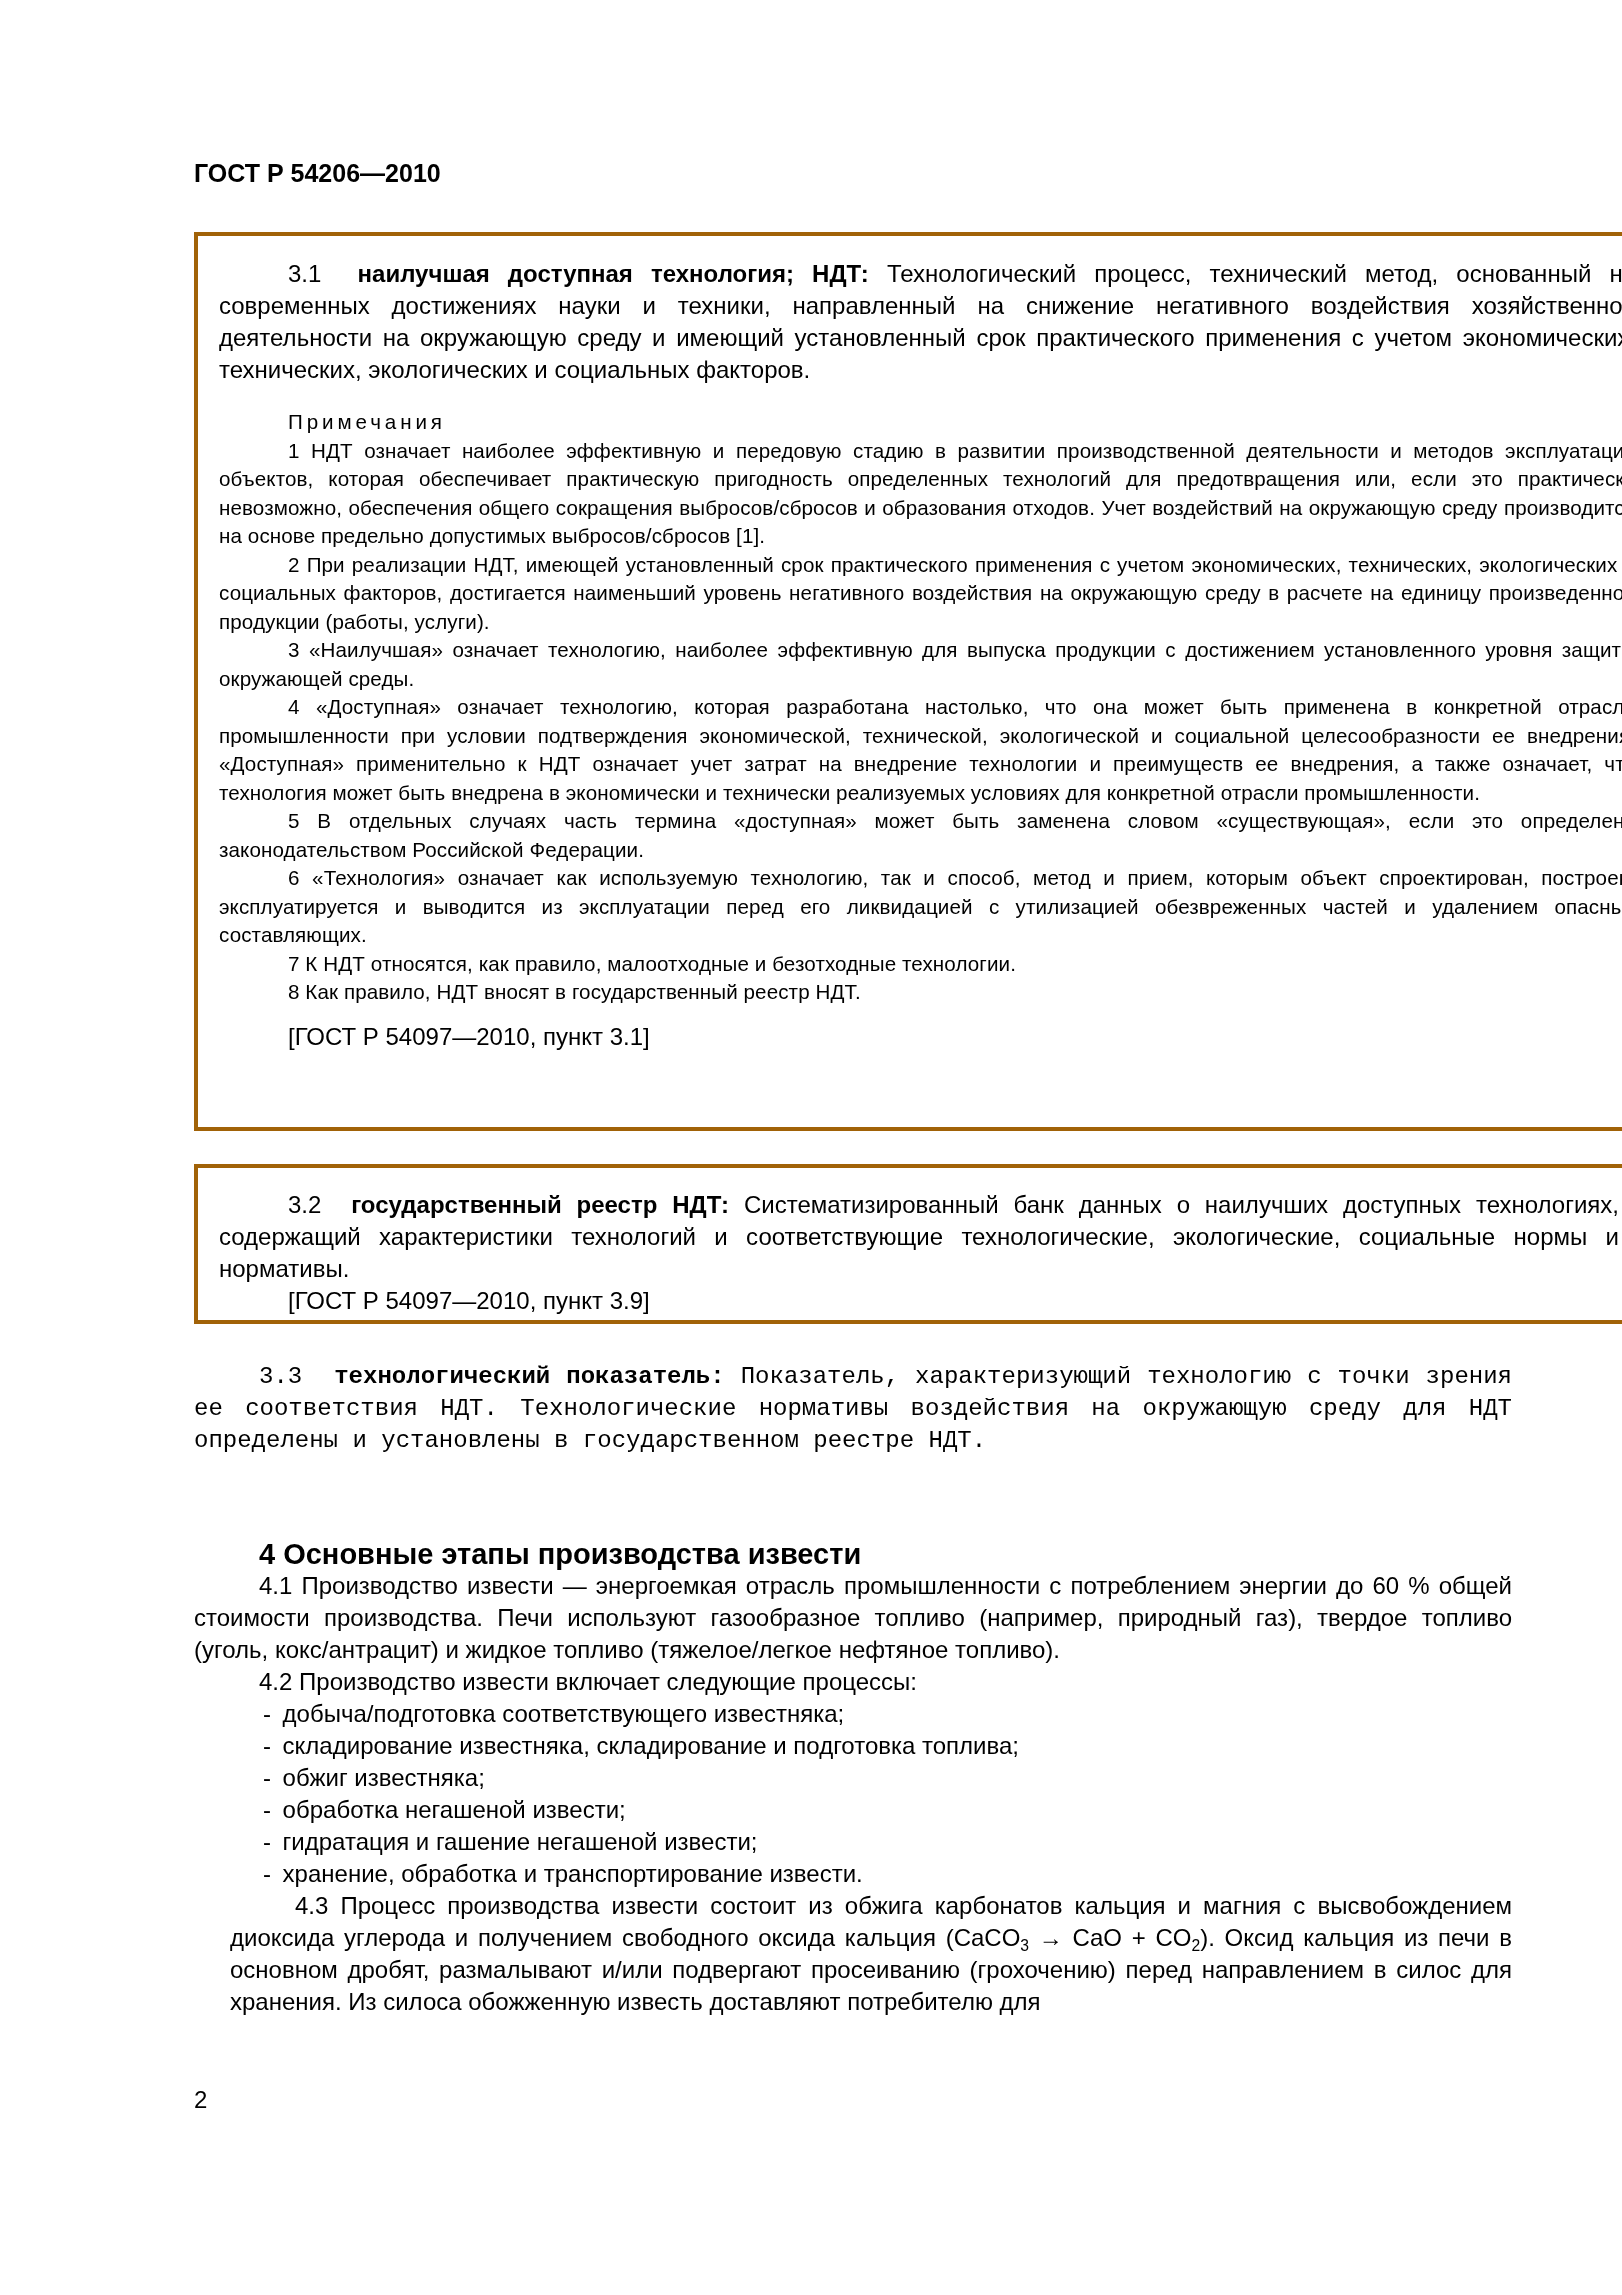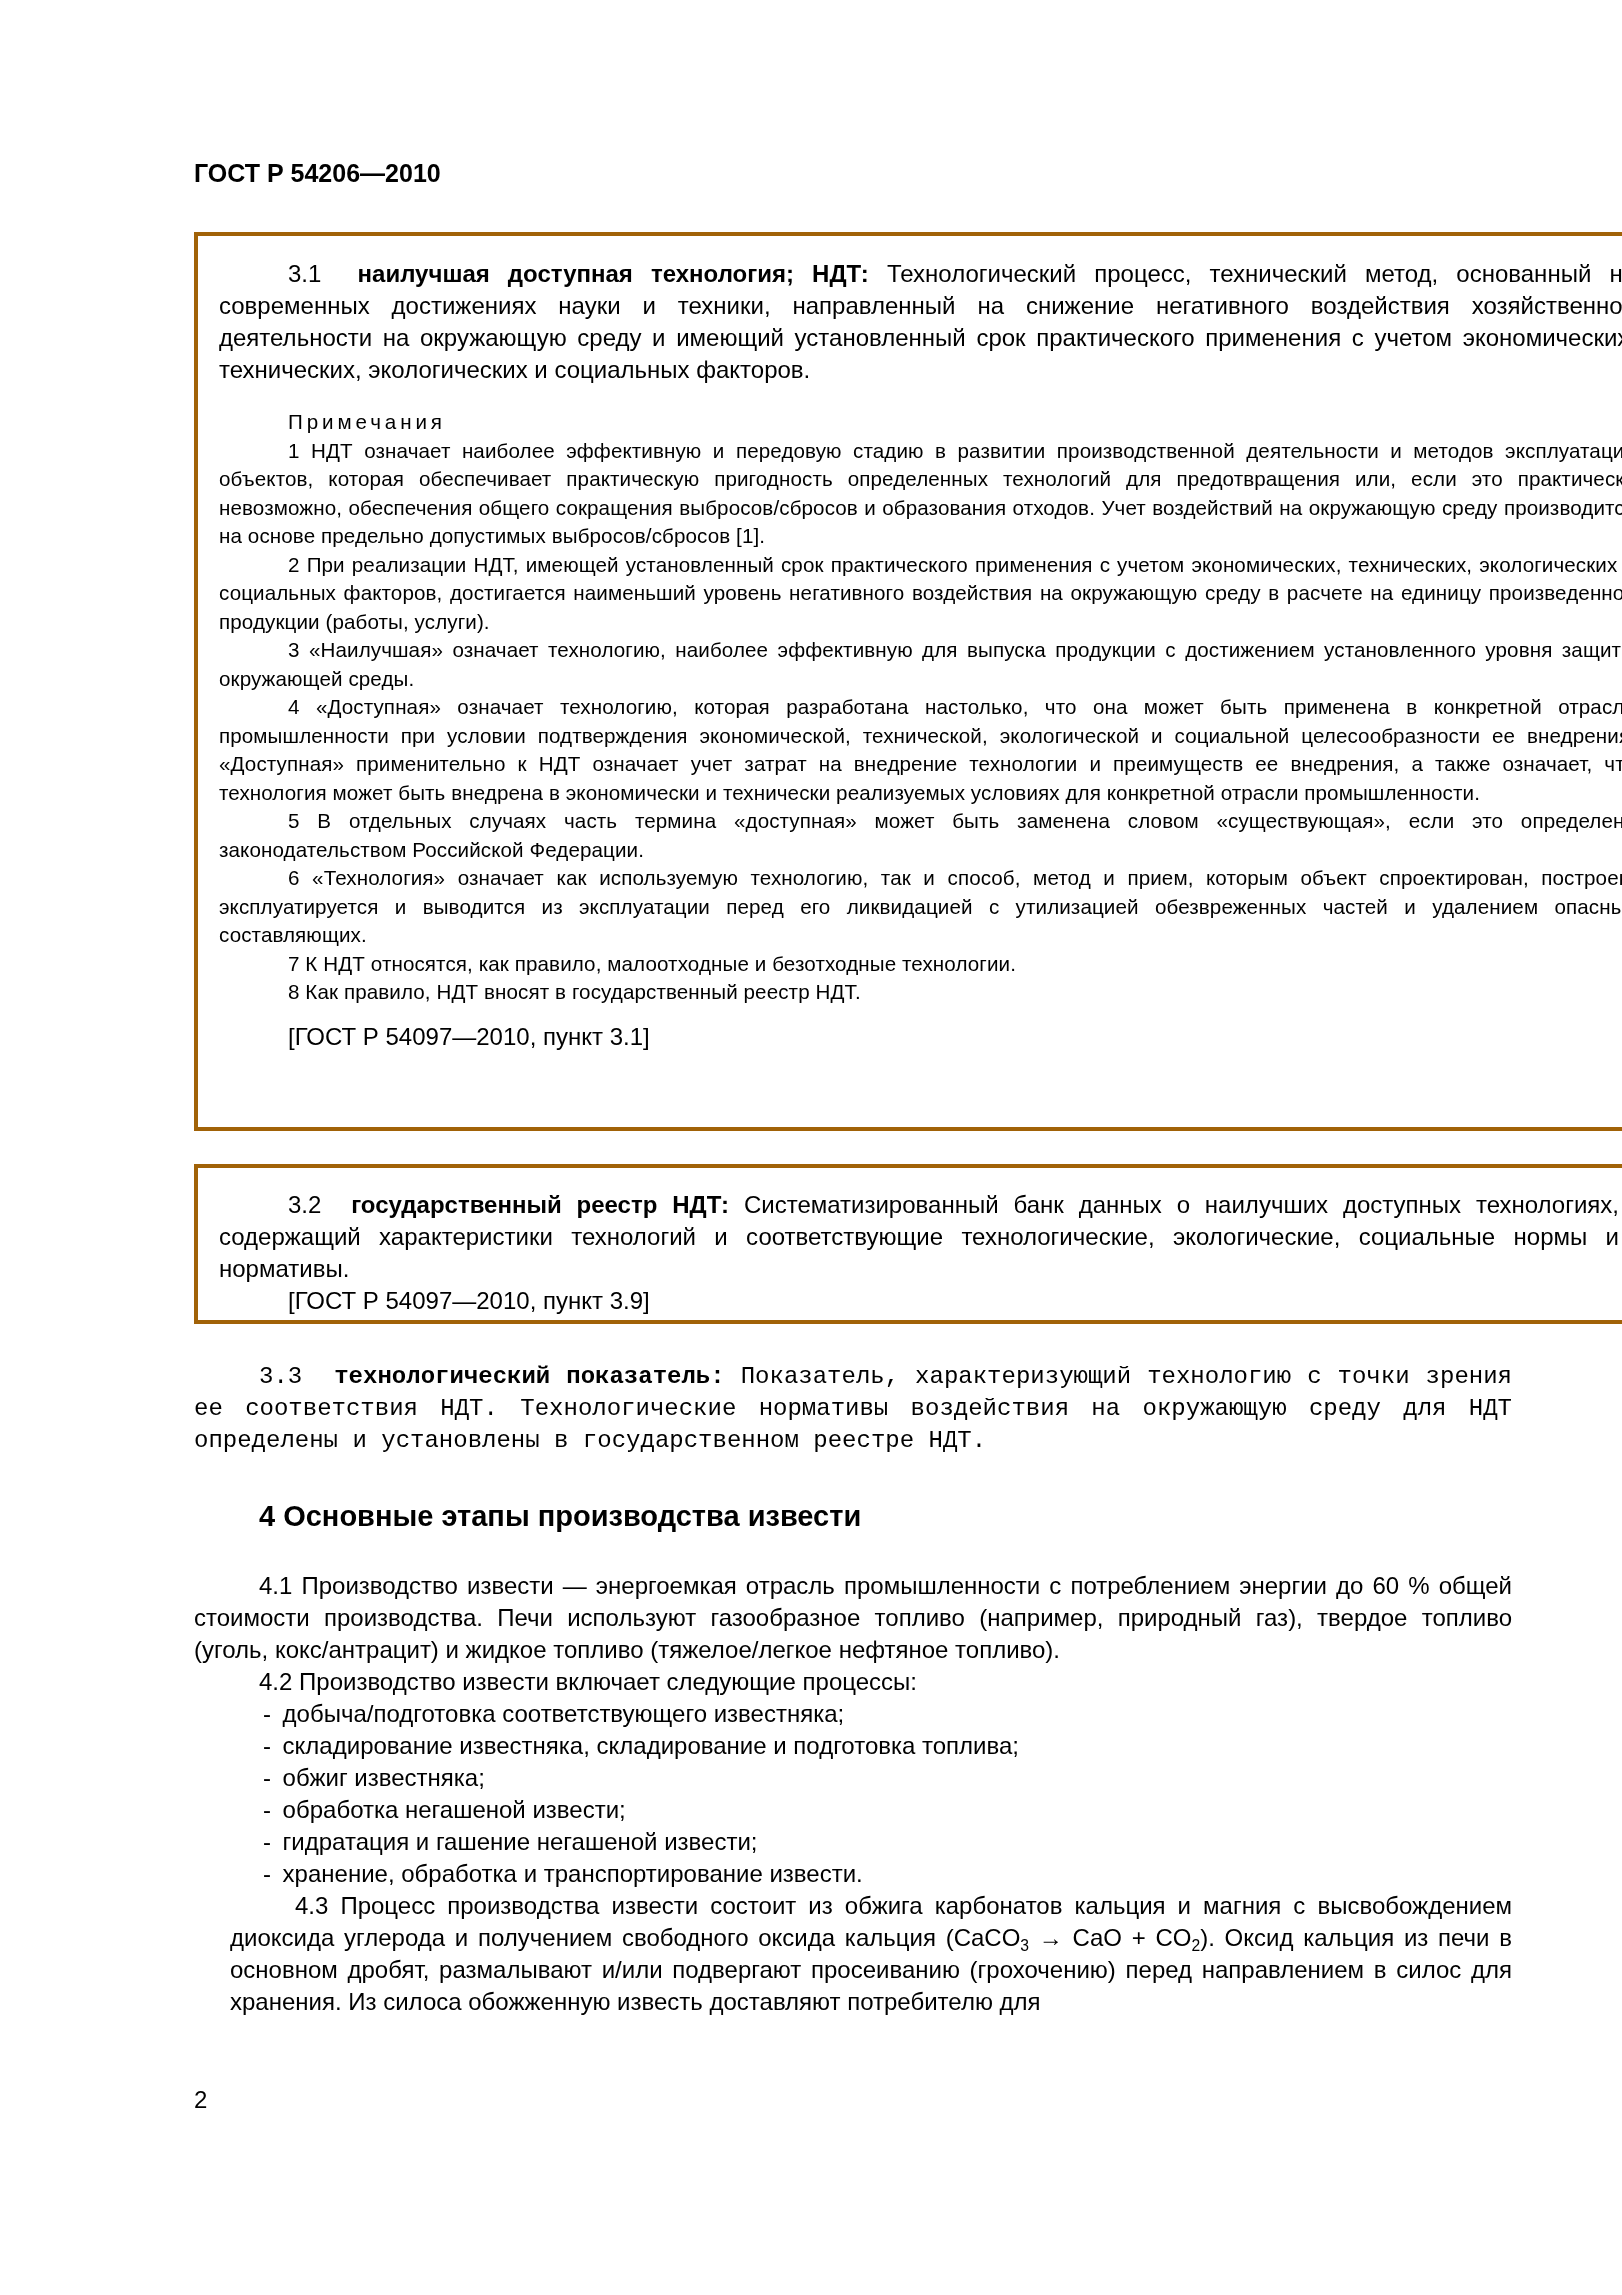--- a/index.html
+++ b/index.html
@@ -52,21 +52,21 @@
 </div>
 
 <div class="abs" style="left:194px;top:1361px;width:1318px;font-family:Liberation Mono, monospace;">
   <p class="p" style="text-indent:65px;">
     <span>3.3</span>&nbsp;
     <b>технологический показатель:</b>
     <span>Показатель, характеризующий технологию с точки зрения ее соответствия НДТ. Технологические нормативы воздействия на окружающую среду для НДТ определены и установлены в государственном реестре НДТ.</span>
   </p>
 </div>
 
-<div class="abs h2" style="left:259px;top:1500px;">4  Основные этапы производства извести</div>
+<div class="abs h2" style="left:259px;top:1538px;">4  Основные этапы производства извести</div>
 
 <div class="abs" style="left:194px;top:1570px;width:1318px;">
   <p class="p" style="text-indent:65px;">4.1 Производство извести — энергоемкая отрасль промышленности с потреблением энергии до 60 % общей стоимости производства. Печи используют газообразное топливо (например, природный газ), твердое топливо (уголь, кокс/антрацит) и жидкое топливо (тяжелое/легкое нефтяное топливо).</p>
   <p class="p" style="text-indent:65px;">4.2 Производство извести включает следующие процессы:</p>
   <div>
     <p class="li"><span class="dash">-</span><span>добыча/подготовка соответствующего известняка;</span></p>
     <p class="li"><span class="dash">-</span><span>складирование известняка, складирование и подготовка топлива;</span></p>
     <p class="li"><span class="dash">-</span><span>обжиг известняка;</span></p>
     <p class="li"><span class="dash">-</span><span>обработка негашеной извести;</span></p>
     <p class="li"><span class="dash">-</span><span>гидратация и гашение негашеной извести;</span></p>

